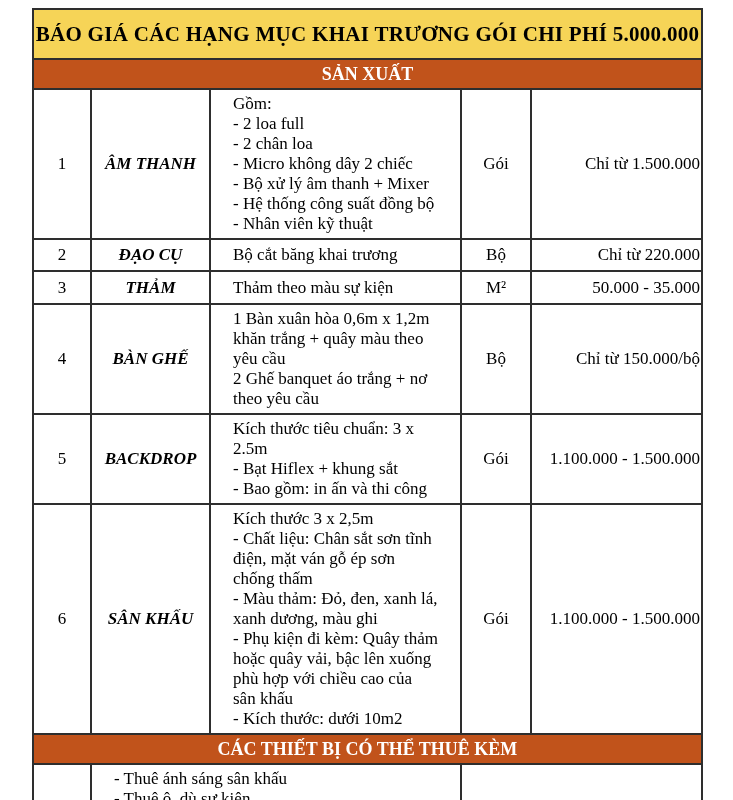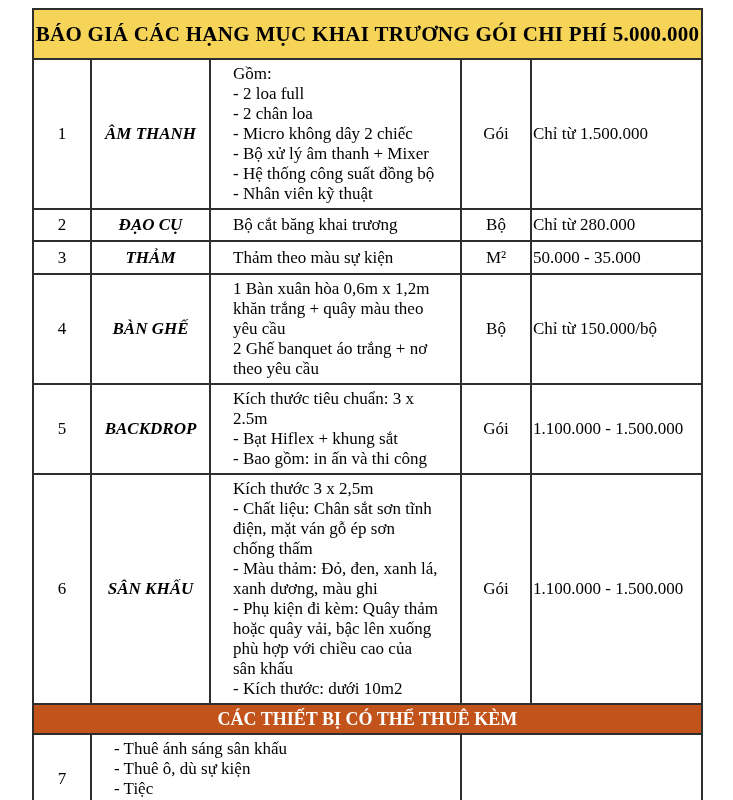--- a/index.html
+++ b/index.html
@@ -60,21 +60,21 @@
     font-size: 18px;
   }
   td.stt-cell   { text-align: center; }
   td.cat-cell   { text-align: center; font-weight: bold; font-style: italic; }
   td.det-cell   {
     text-align: left;
     padding: 4px 22px;
     white-space: pre-line;
   }
   td.unit-cell  { text-align: center; }
-  td.price-cell { text-align: left; }
+  td.price-cell { text-align: right; }
 
   tr.row-1 { height: 136px; }
   tr.row-2 { height: 32px;  }
   tr.row-3 { height: 33px;  }
   tr.row-4 { height: 83px;  }
   tr.row-5 { height: 65px;  }
   tr.row-6 { height: 179px; }
   tr.row-7 { height: 86px;  }
 </style>
 </head>
@@ -89,41 +89,44 @@
       <col style="width:70px">
       <col style="width:171px">
     </colgroup>
 
     <tbody>
         <tr class="title-row">
       <td colspan="5">BÁO GIÁ CÁC HẠNG MỤC KHAI TRƯƠNG GÓI CHI PHÍ 5.000.000</td>
     </tr>
 
 
+    <tr class="section-row">
+      <td colspan="5">SẢN XUẤT</td>
+    </tr>
 
     <tr class="row-1">
       <td class="stt-cell">1</td>
       <td class="cat-cell">ÂM THANH</td>
       <td class="det-cell">Gồm:
 - 2 loa full
 - 2 chân loa
 - Micro không dây 2 chiếc
 - Bộ xử lý âm thanh + Mixer
 - Hệ thống công suất đồng bộ
 - Nhân viên kỹ thuật</td>
       <td class="unit-cell">Gói</td>
       <td class="price-cell">Chỉ từ 1.500.000</td>
     </tr>
 
     <tr class="row-2">
       <td class="stt-cell">2</td>
       <td class="cat-cell">ĐẠO CỤ</td>
       <td class="det-cell">Bộ cắt băng khai trương</td>
       <td class="unit-cell">Bộ</td>
-      <td class="price-cell">Chỉ từ 280.000</td>
+      <td class="price-cell">Chỉ từ 220.000</td>
     </tr>
 
     <tr class="row-3">
       <td class="stt-cell">3</td>
       <td class="cat-cell">THẢM</td>
       <td class="det-cell">Thảm theo màu sự kiện</td>
       <td class="unit-cell">M²</td>
       <td class="price-cell">50.000 - 35.000</td>
     </tr>
 

